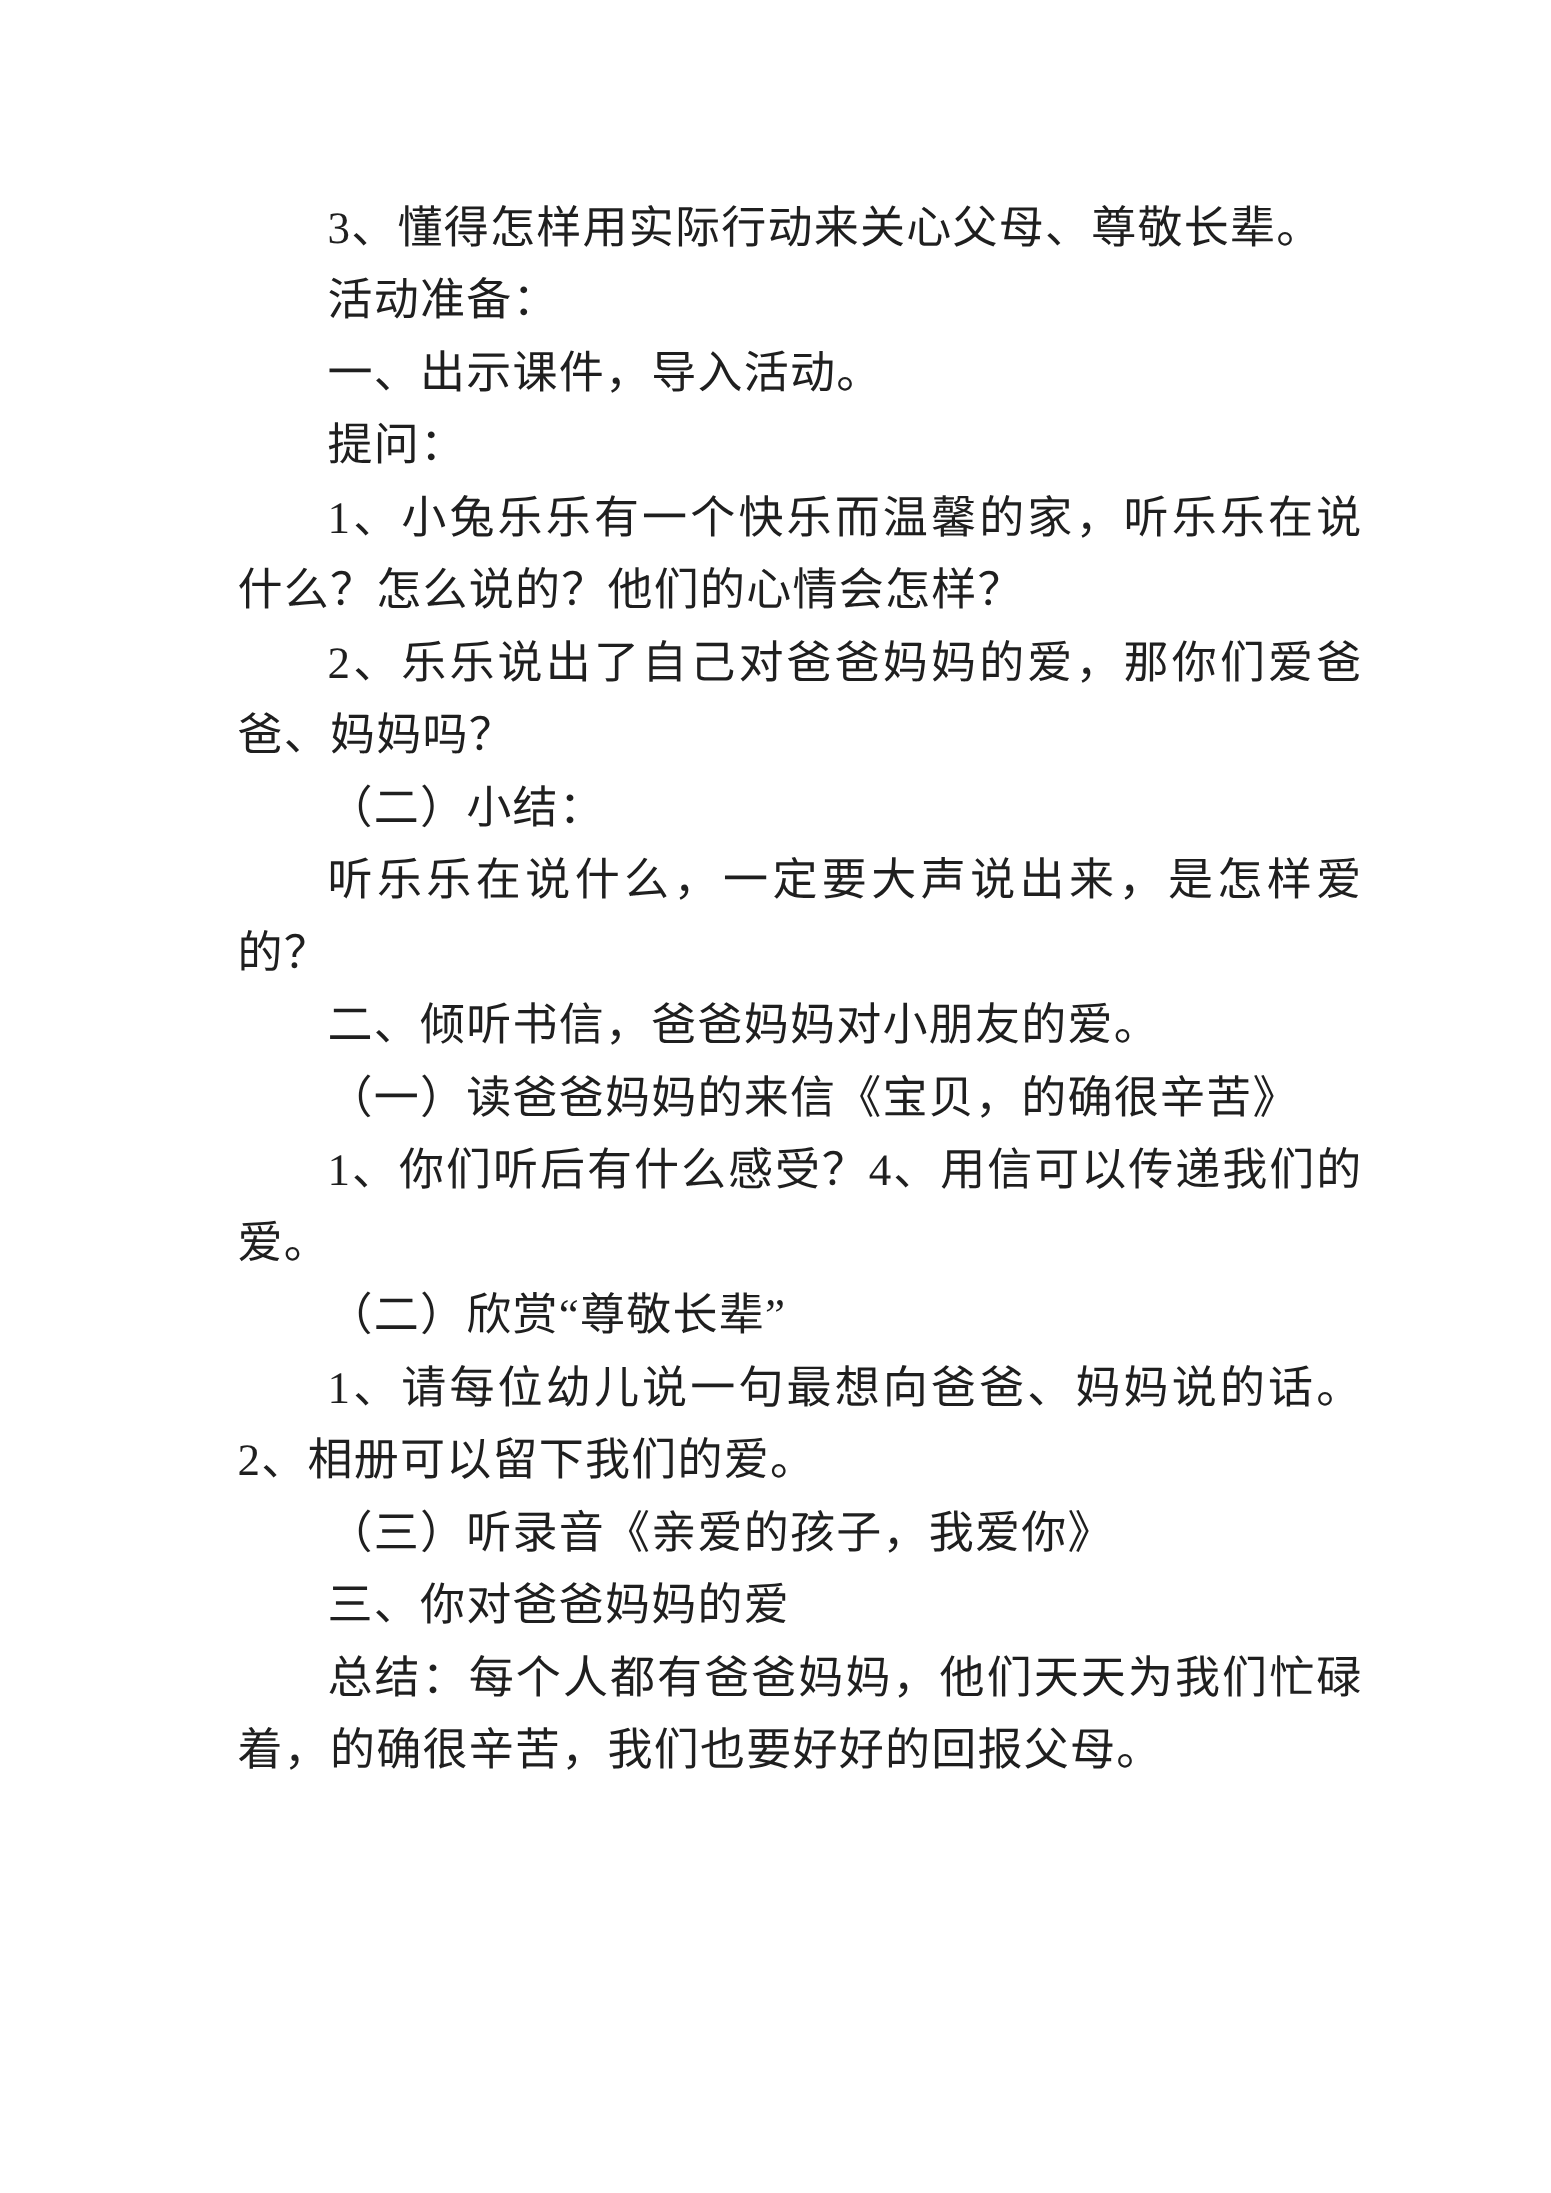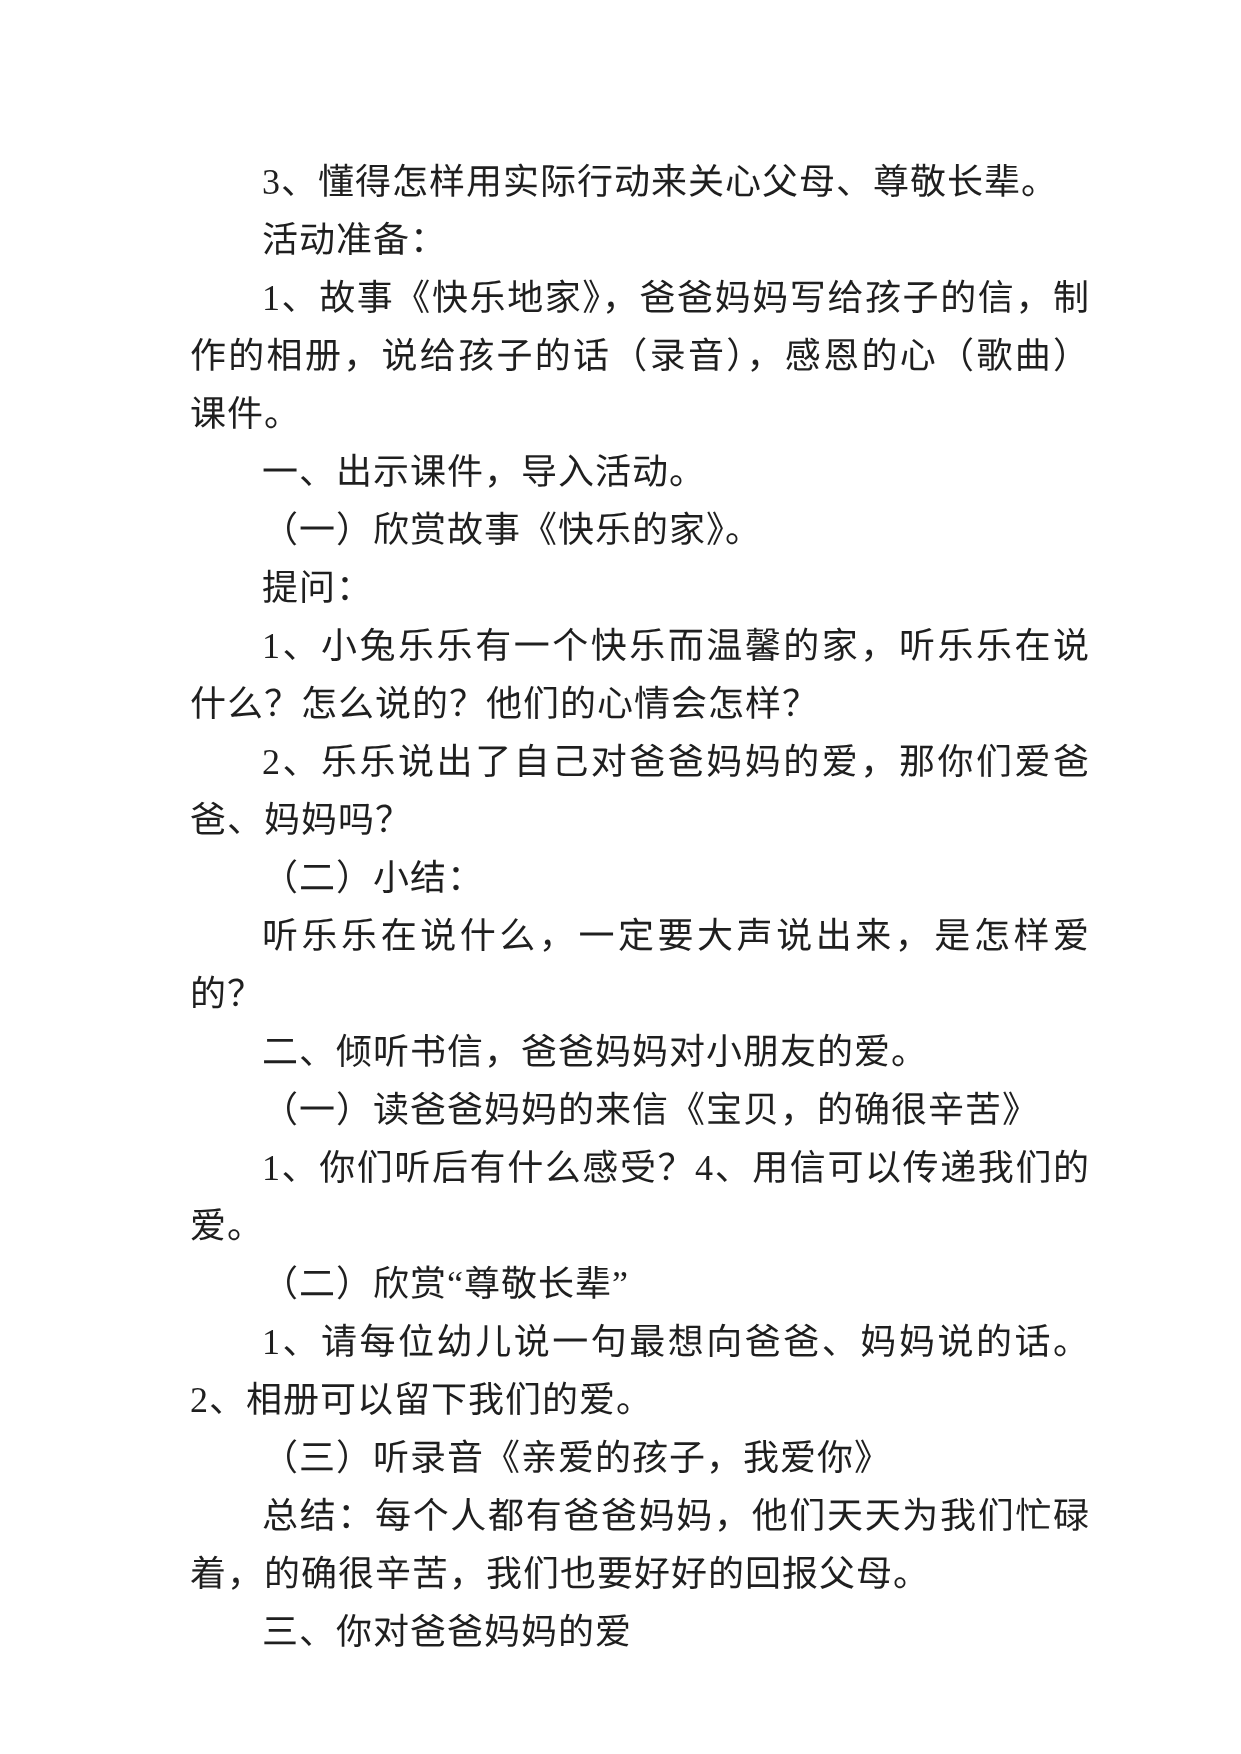--- a/index.html
+++ b/index.html
@@ -41,26 +41,24 @@
 </head>
 <body>
 
 <div class="page">
   <div class="doc-body">
 
       <p class="para">3、懂得怎样用实际行动来关心父母、尊敬长辈。</p>
 
       <p class="para">活动准备：</p>
 
-      <p class="para">1、故事《快乐地家》，爸爸妈妈写给孩子的信，制作的相册，说给孩子的话（录音），感恩的心（歌曲）课件。</p>
 
 
       <p class="para">一、出示课件，导入活动。</p>
 
-      <p class="para">（一）欣赏故事《快乐的家》。</p>
 
       <p class="para">提问：</p>
 
       <p class="para">1、小兔乐乐有一个快乐而温馨的家，听乐乐在说什么？怎么说的？他们的心情会怎样？</p>
 
       <p class="para">2、乐乐说出了自己对爸爸妈妈的爱，那你们爱爸爸、妈妈吗？</p>
 
       <p class="para">（二）小结：</p>
 
       <p class="para">听乐乐在说什么，一定要大声说出来，是怎样爱的？</p>
@@ -70,17 +68,17 @@
       <p class="para">（一）读爸爸妈妈的来信《宝贝，的确很辛苦》</p>
 
       <p class="para">1、你们听后有什么感受？4、用信可以传递我们的爱。</p>
 
       <p class="para">（二）欣赏“尊敬长辈”</p>
 
       <p class="para">1、请每位幼儿说一句最想向爸爸、妈妈说的话。 2、相册可以留下我们的爱。</p>
 
       <p class="para">（三）听录音《亲爱的孩子，我爱你》</p>
 
+      <p class="para">三、你对爸爸妈妈的爱</p>
+
       <p class="para">总结：每个人都有爸爸妈妈，他们天天为我们忙碌着，的确很辛苦，我们也要好好的回报父母。</p>
-
-      <p class="para">三、你对爸爸妈妈的爱</p>
     </div>
 </div>
 
 </body></html>

